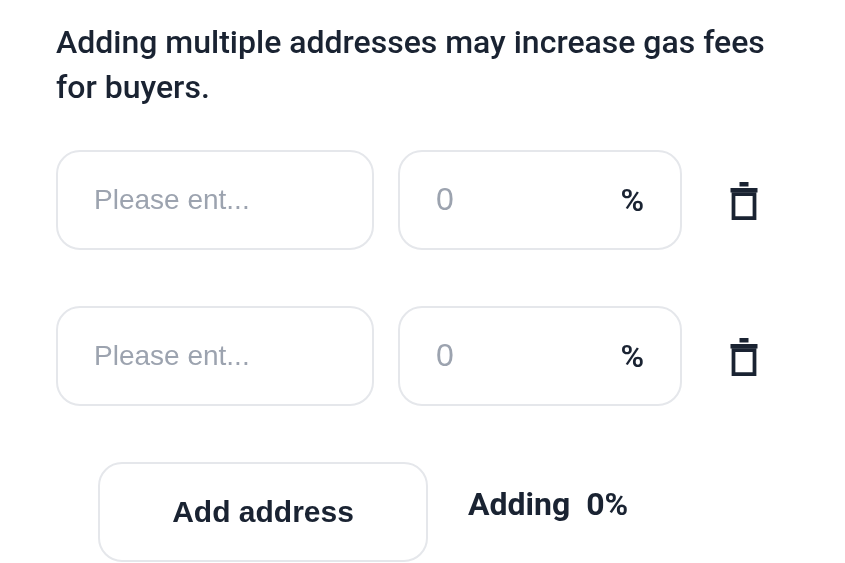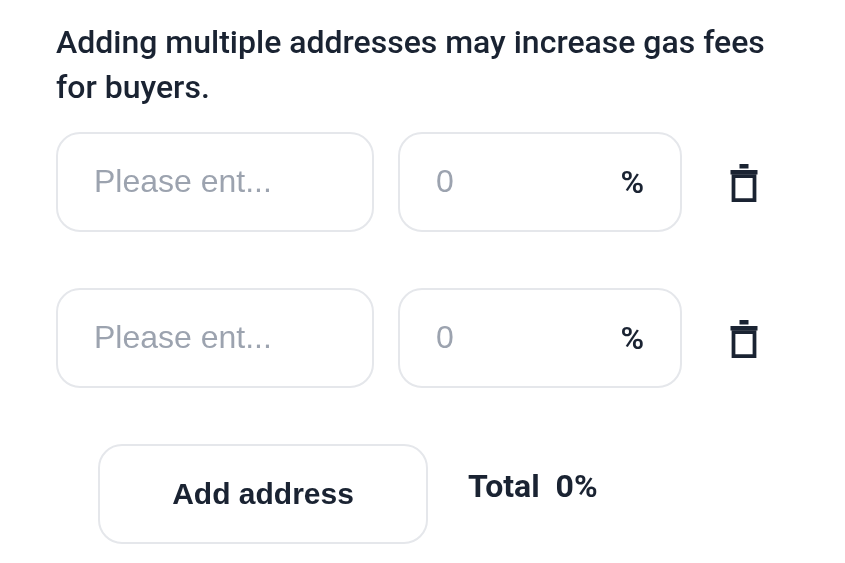--- a/index.html
+++ b/index.html
@@ -11,35 +11,35 @@
       font-family: -apple-system, BlinkMacSystemFont, 'Segoe UI', Roboto, Helvetica, Arial, sans-serif;
       background: #ffffff;
       padding: 20px 56px;
       width: 845px;
     }
     .warning-text {
       font-size: 32px;
       font-weight: 500;
       color: #1a2332;
       line-height: 1.4;
-      margin-bottom: 22px;
+      margin-bottom: 40px;
     }
     .row {
       display: flex;
       align-items: center;
       gap: 24px;
       margin-bottom: 56px;
     }
     .address-input {
       width: 318px;
       height: 100px;
       border: 2px solid #e5e7eb;
       border-radius: 24px;
       padding: 0 36px;
-      font-size: 32px;
+      font-size: 28px;
       color: #1a2332;
       outline: none;
       text-overflow: ellipsis;
     }
     .address-input::placeholder {
       color: #9ca3af;
     }
     .percent-input-wrapper {
       width: 284px;
       height: 100px;
@@ -138,15 +138,15 @@
       <rect x="3" y="6" width="18" height="3" fill="#1a2332"></rect>
       <rect x="9" y="2" width="6" height="3" fill="#1a2332"></rect>
       <path d="M5 10 L5 26 L19 26 L19 10 Z" stroke="#1a2332" stroke-width="2.5" fill="none"></path>
     </svg>
   </button>
 </div>
 
 <div class="bottom-row">
   <button class="add-address-btn">Add address</button>
   <div class="total-text">
-    <span>Total</span>&nbsp;&nbsp;<span>0%</span>
+    <span>Adding</span>&nbsp;&nbsp;<span>0%</span>
   </div>
 </div>
 
 </body></html>

